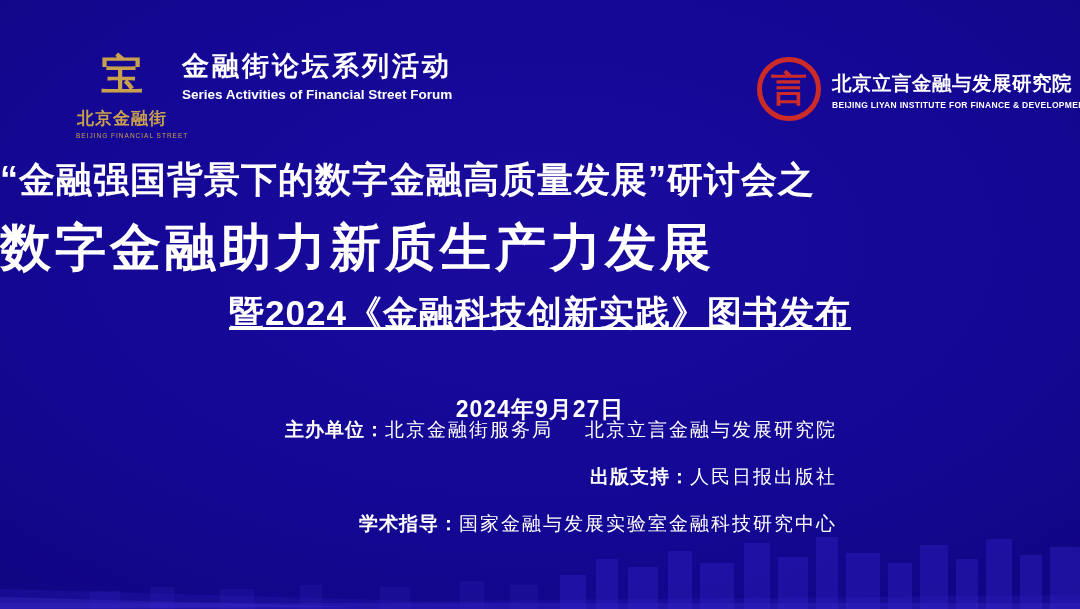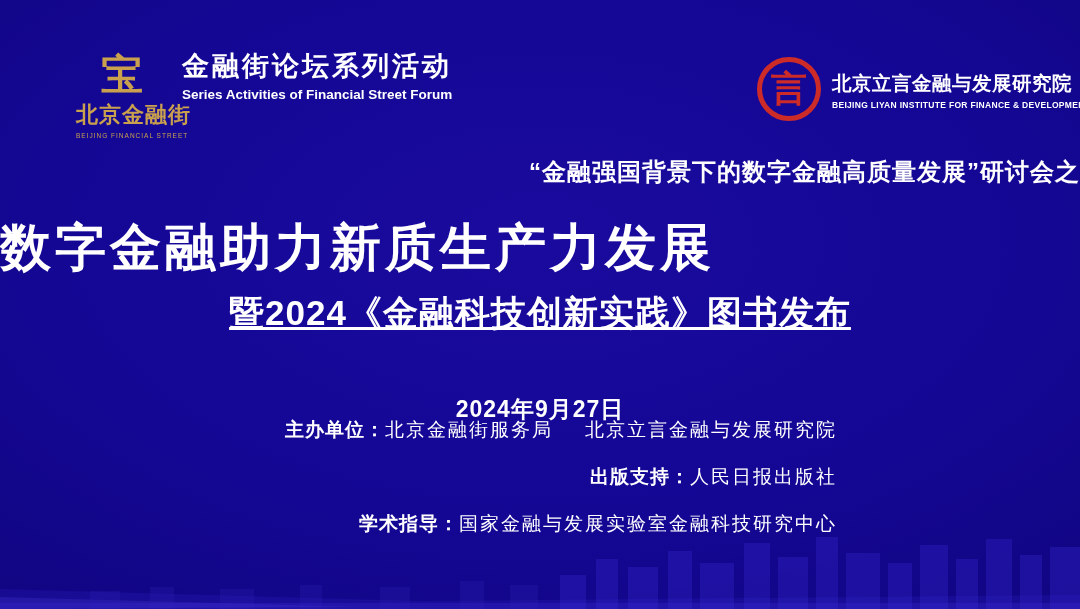--- a/index.html
+++ b/index.html
@@ -23,23 +23,23 @@
   .logo-left .emblem {
     display: block;
     font-family: "Liberation Serif", serif;
     font-size: 42px;
     line-height: 46px;
     font-weight: 700;
     color: #c9a14e;
   }
   .logo-left .cn {
     display: block;
-    margin-top: 2px;
+    margin-top: 9px;
     font-family: Liberation Serif, serif;
-    font-size: 22px;
+    font-size: 17px;
     font-weight: 700;
     letter-spacing: 1px;
     color: #c9a14e;
     white-space: nowrap;
   }
   .logo-left .en {
     display: block;
     margin-top: 2px;
     font-size: 6.5px;
     letter-spacing: 1px;
@@ -87,22 +87,22 @@
     margin-top: 3px;
     font-size: 8.5px;
     font-weight: 700;
     letter-spacing: 0.3px;
     white-space: nowrap;
   }
 
   
   .pre-title {
     position: absolute; top: 156px; left: 0; right: 0;
-    text-align: right;
-    font-size: 24px;
+    text-align: left;
+    font-size: 36px;
     font-weight: 700;
     letter-spacing: 1px;
     white-space: nowrap;
   }
   .main-title {
     position: absolute; top: 214px; left: 0; right: 0;
     text-align: left;
     font-family: "Liberation Serif", serif;
     font-size: 51px;
     font-weight: 700;

